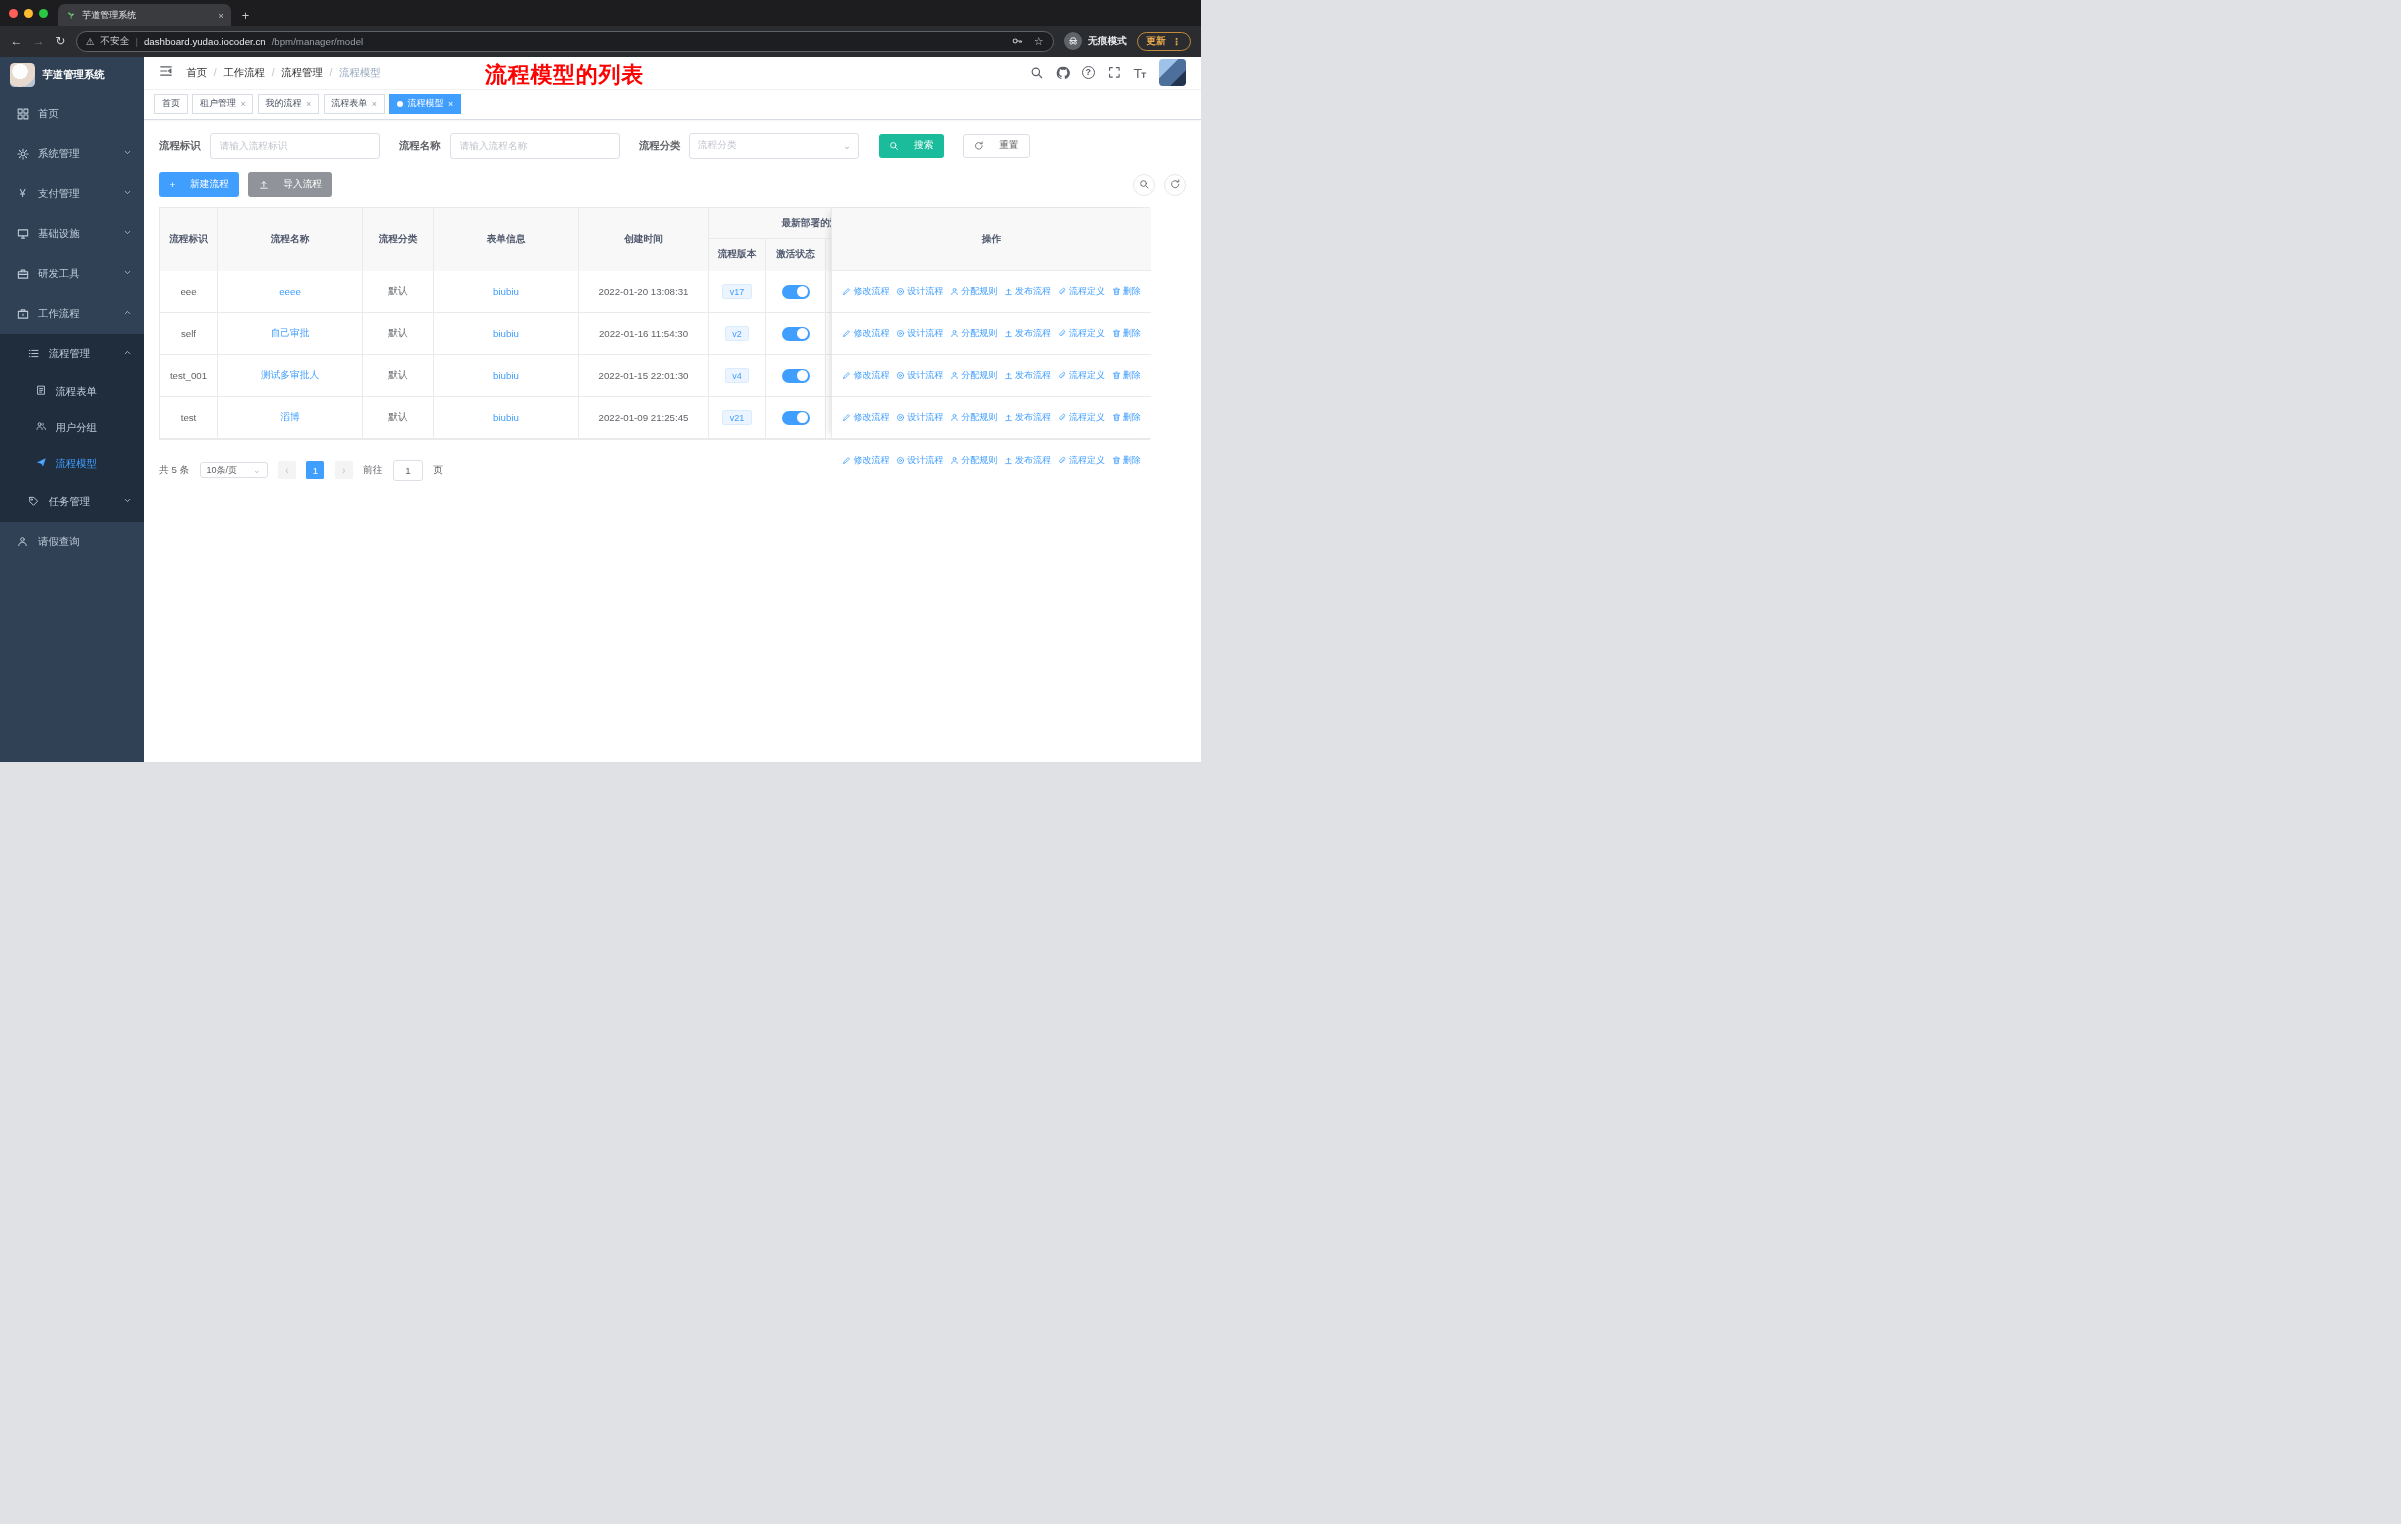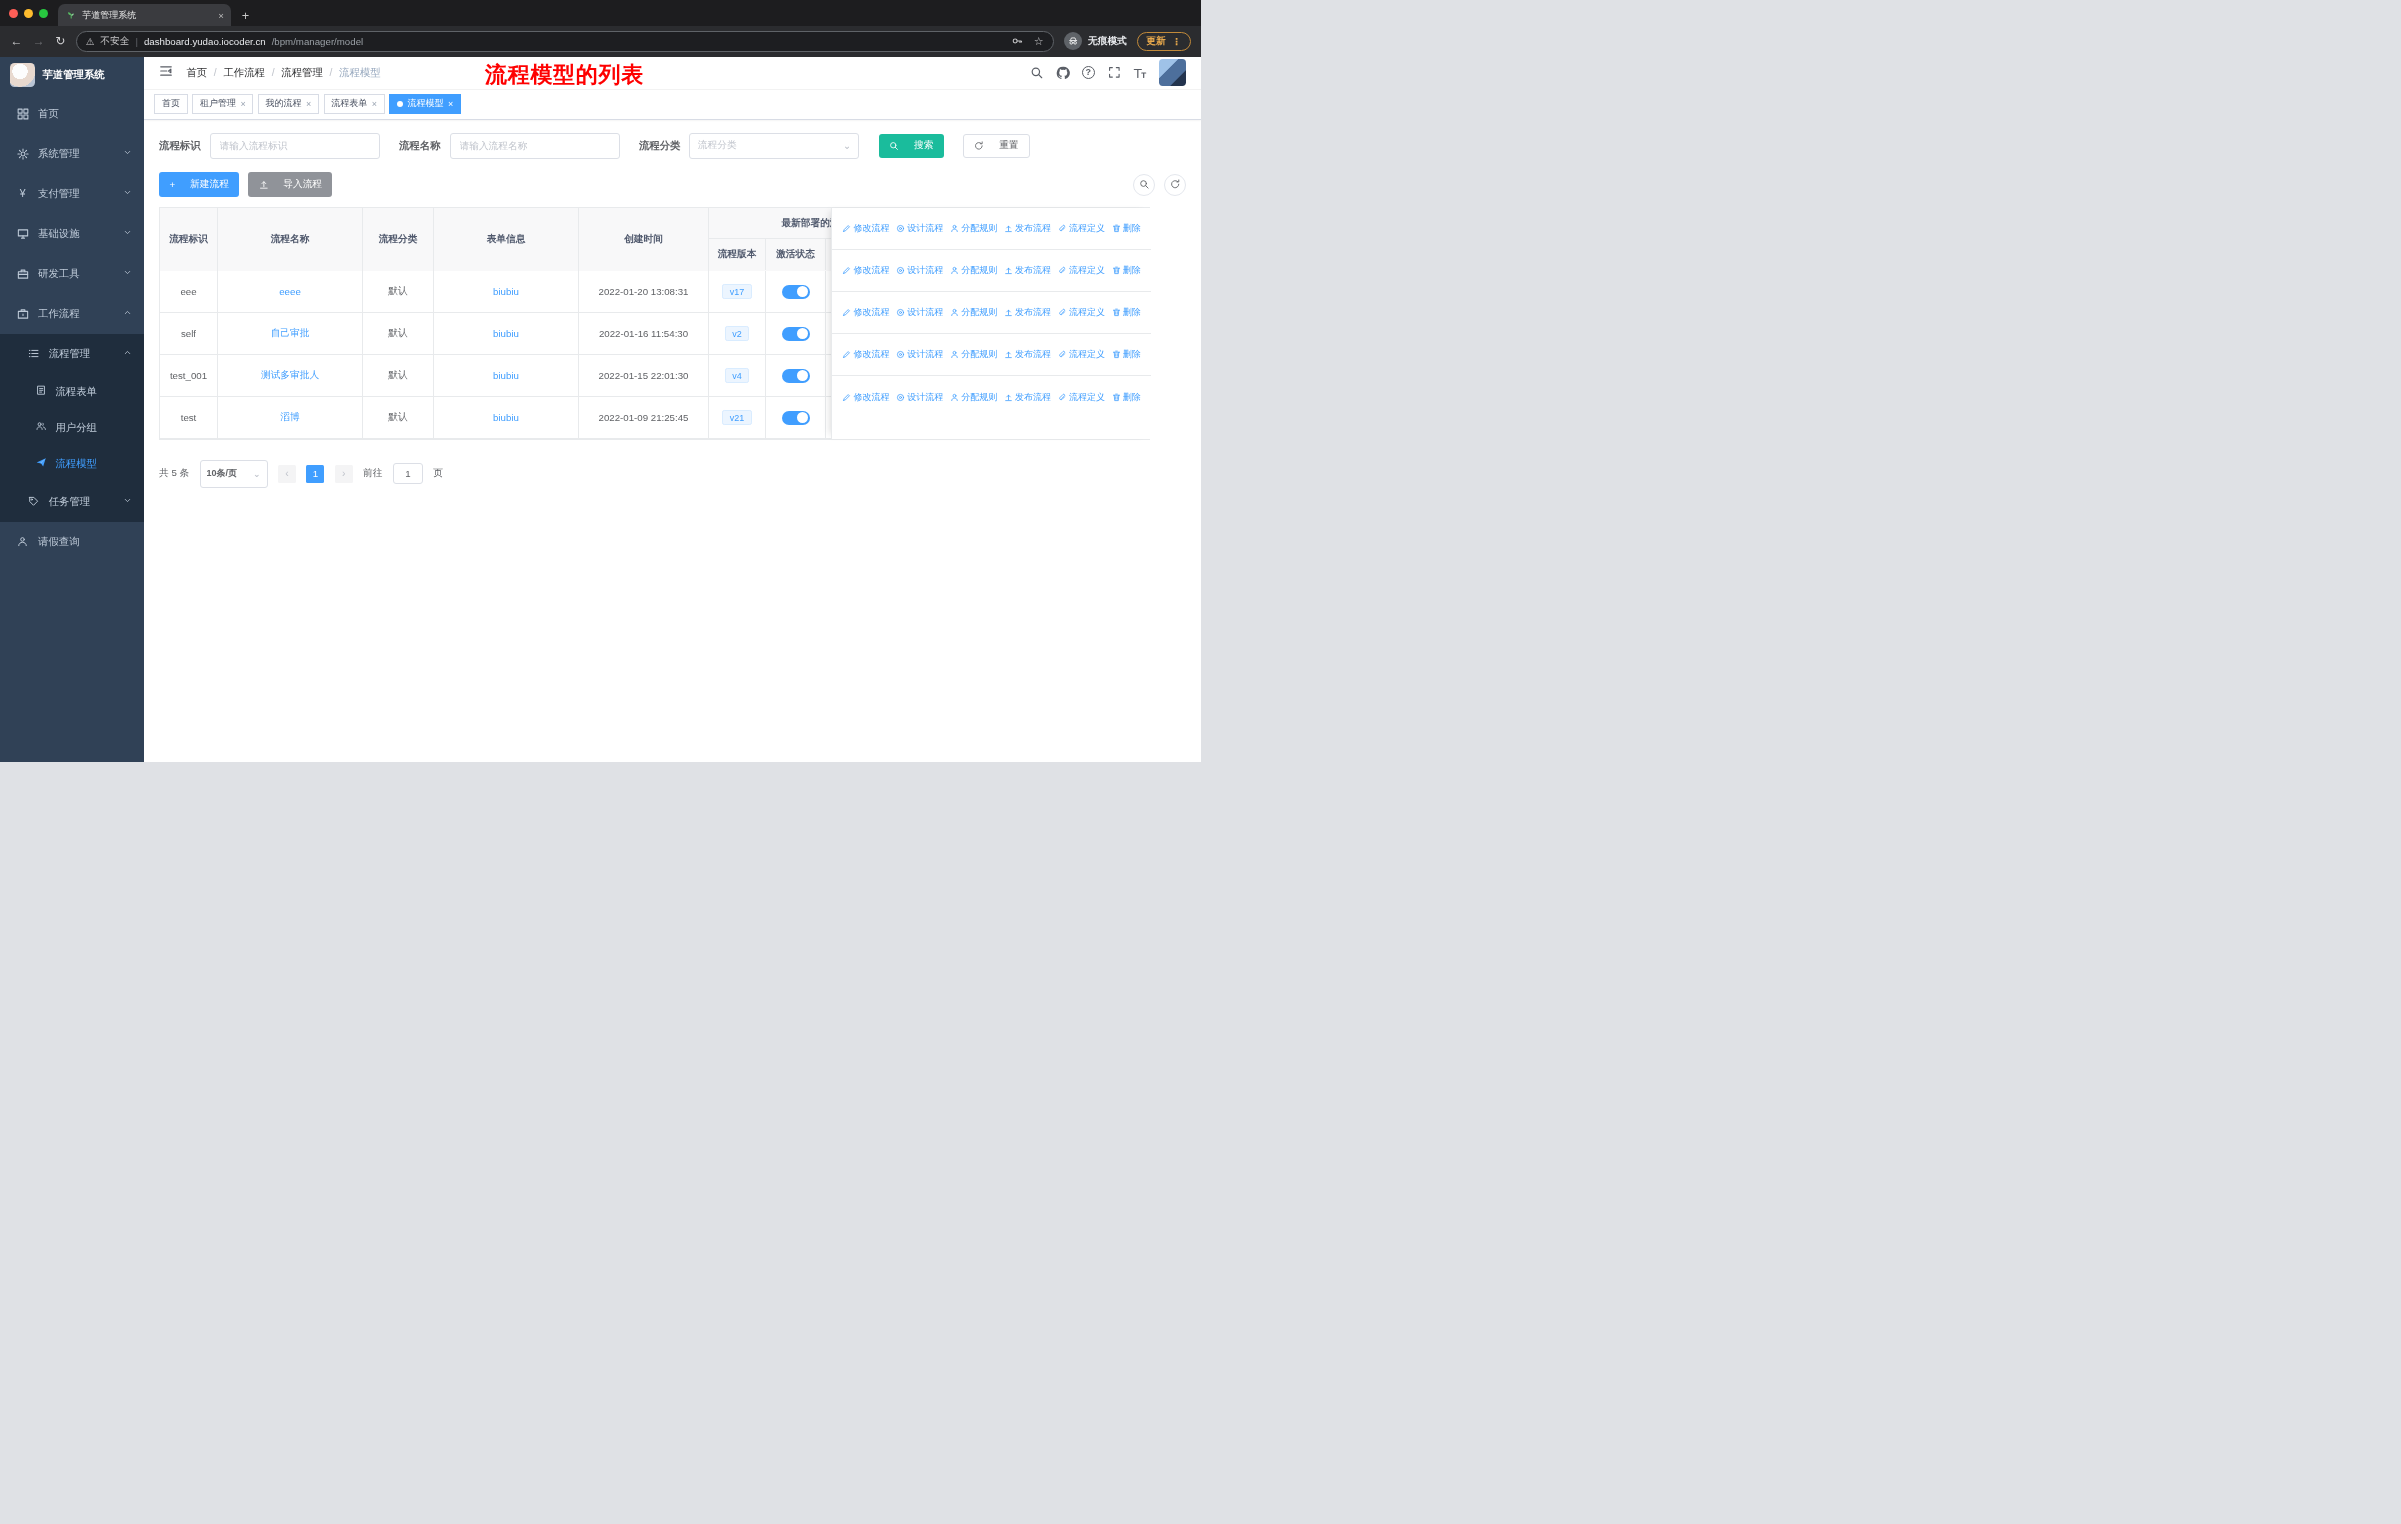--- a/index.html
+++ b/index.html
@@ -107,21 +107,21 @@
 
   .ops { position:absolute; top:0; left:671px; width:320px; height:100%; background:#fff; border-left:0.7px solid #e8eaec; box-shadow:-5.2px 0 7.4px -3.7px rgba(0,0,0,.15); }
   .opshdr { height:63px; background:#f8f8f9; display:flex; align-items:center; justify-content:center; font-size:9.7px; font-weight:700; color:#515a6e; border-bottom:0.7px solid #e8eaec; }
   .opsrow { height:42px; display:flex; align-items:center; justify-content:center; gap:6.7px; border-bottom:0.7px solid #e8eaec; padding:0 2px; }
   .opsrow:last-child { border-bottom:none; }
   .alink { display:inline-flex; align-items:center; gap:2.2px; color:#409eff; font-size:9px; text-decoration:none; white-space:nowrap; cursor:pointer; }
   .alink svg { width:9px; height:9px; }
 
   
   .pager { width:991px; margin-top:19.4px; display:flex; align-items:center; justify-content:flex-start; gap:10.4px; font-size:9.7px; color:#606266; }
-  .psel { width:68px; height:28px; border:0.7px solid #dcdfe6; border-radius:3px; display:flex; align-items:center; padding:0 6px; font-size:9px; color:#606266;font-weight:bold; }
+  .psel { width:68px; height:16px; border:0.7px solid #dcdfe6; border-radius:3px; display:flex; align-items:center; padding:0 6px; font-size:9px; color:#606266; }
   .psel .chev { margin-left:auto; color:#c0c4cc; }
   .pbtn { width:18px; height:18px; border-radius:1.5px; background:#f4f4f5; display:flex; align-items:center; justify-content:center; color:#c0c4cc; font-size:10.4px; cursor:pointer; }
   .pnum { width:18px; height:18px; border-radius:1.5px; background:#409eff; color:#fff; display:flex; align-items:center; justify-content:center; font-size:9.7px; cursor:pointer; }
   .ginput { width:30px; height:21px; border:0.7px solid #dcdfe6; border-radius:3px; text-align:center; font-size:9.7px; color:#606266; }
 </style>
 </head>
 <body>
 
 <div class="screen">
 
@@ -528,20 +528,21 @@
               <div class="cell c5 bordered">2022-01-09 21:25:45</div>
               <div class="cell c6 bordered">
                   <span class="vbadge">v21</span>
                 </div>
               <div class="cell c7 bordered">
                   <span class="switch"></span>
                 </div>
             </div>
 
             <div class="ops">
+              <div class="opshdr">操作</div>
 
               <div class="opsrow">
                 <a class="alink">
                     <svg class="ln" viewBox="0 0 16 16">
                       <path d="M3 13l.8-3L11 2.8l2.2 2.2L6 12.2 3 13Z"></path>
                     </svg>
                     <span>修改流程</span>
                   </a>
                 <a class="alink">
                     <svg class="ln" viewBox="0 0 16 16">

